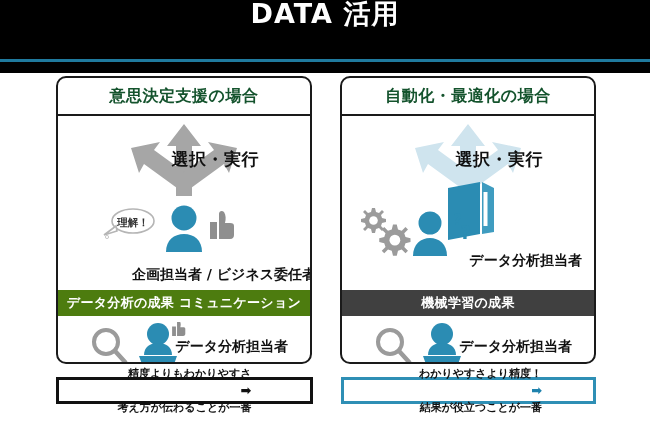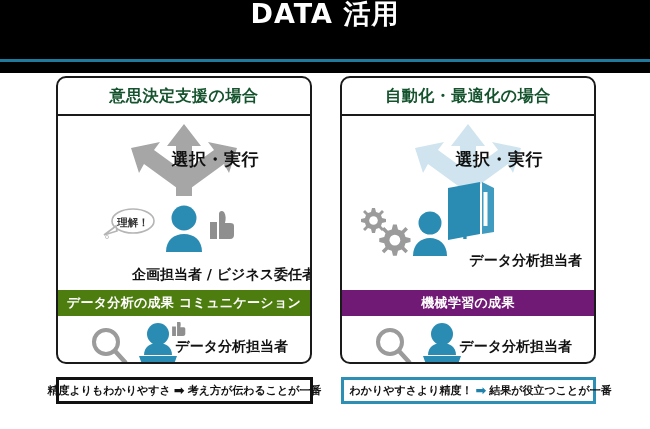--- a/index.html
+++ b/index.html
@@ -134,21 +134,21 @@
 
   
   .band {
     height: 26px;
     display: flex;
     align-items: center;
     justify-content: center;
     box-sizing: border-box;
   }
   .band-gray { background: #4d7c0f; }
-  .band-teal { background: #701a75; }
+  .band-teal { background: #404040; }
   .band-text {
     color: #ffffff;
     font-size: 13px;
     font-weight: 700;
     letter-spacing: 0.3px;
   }
 
   
   .panel-foot {
     position: relative;
@@ -184,22 +184,23 @@
     width: 255px;
     border: 3px solid #2e8fb5;
     padding-left: 24px;
   }
   .caption-text {
     font-size: 11px;
     font-weight: 700;
     color: #111111;
     white-space: nowrap;
     display: flex;
-    align-items: center;
+    align-items: flex-end;
     gap: 3px;
+    flex-direction: column;
   }
   .cap-arrow { font-size: 13px; line-height: 1; }
   .cap-arrow-dark { color: #111111; }
   .cap-arrow-blue { color: #1f82ad; }
 </style>
 </head>
 <body>
 
 <div class="header">
   <div class="header-title">DATA 活用</div>

